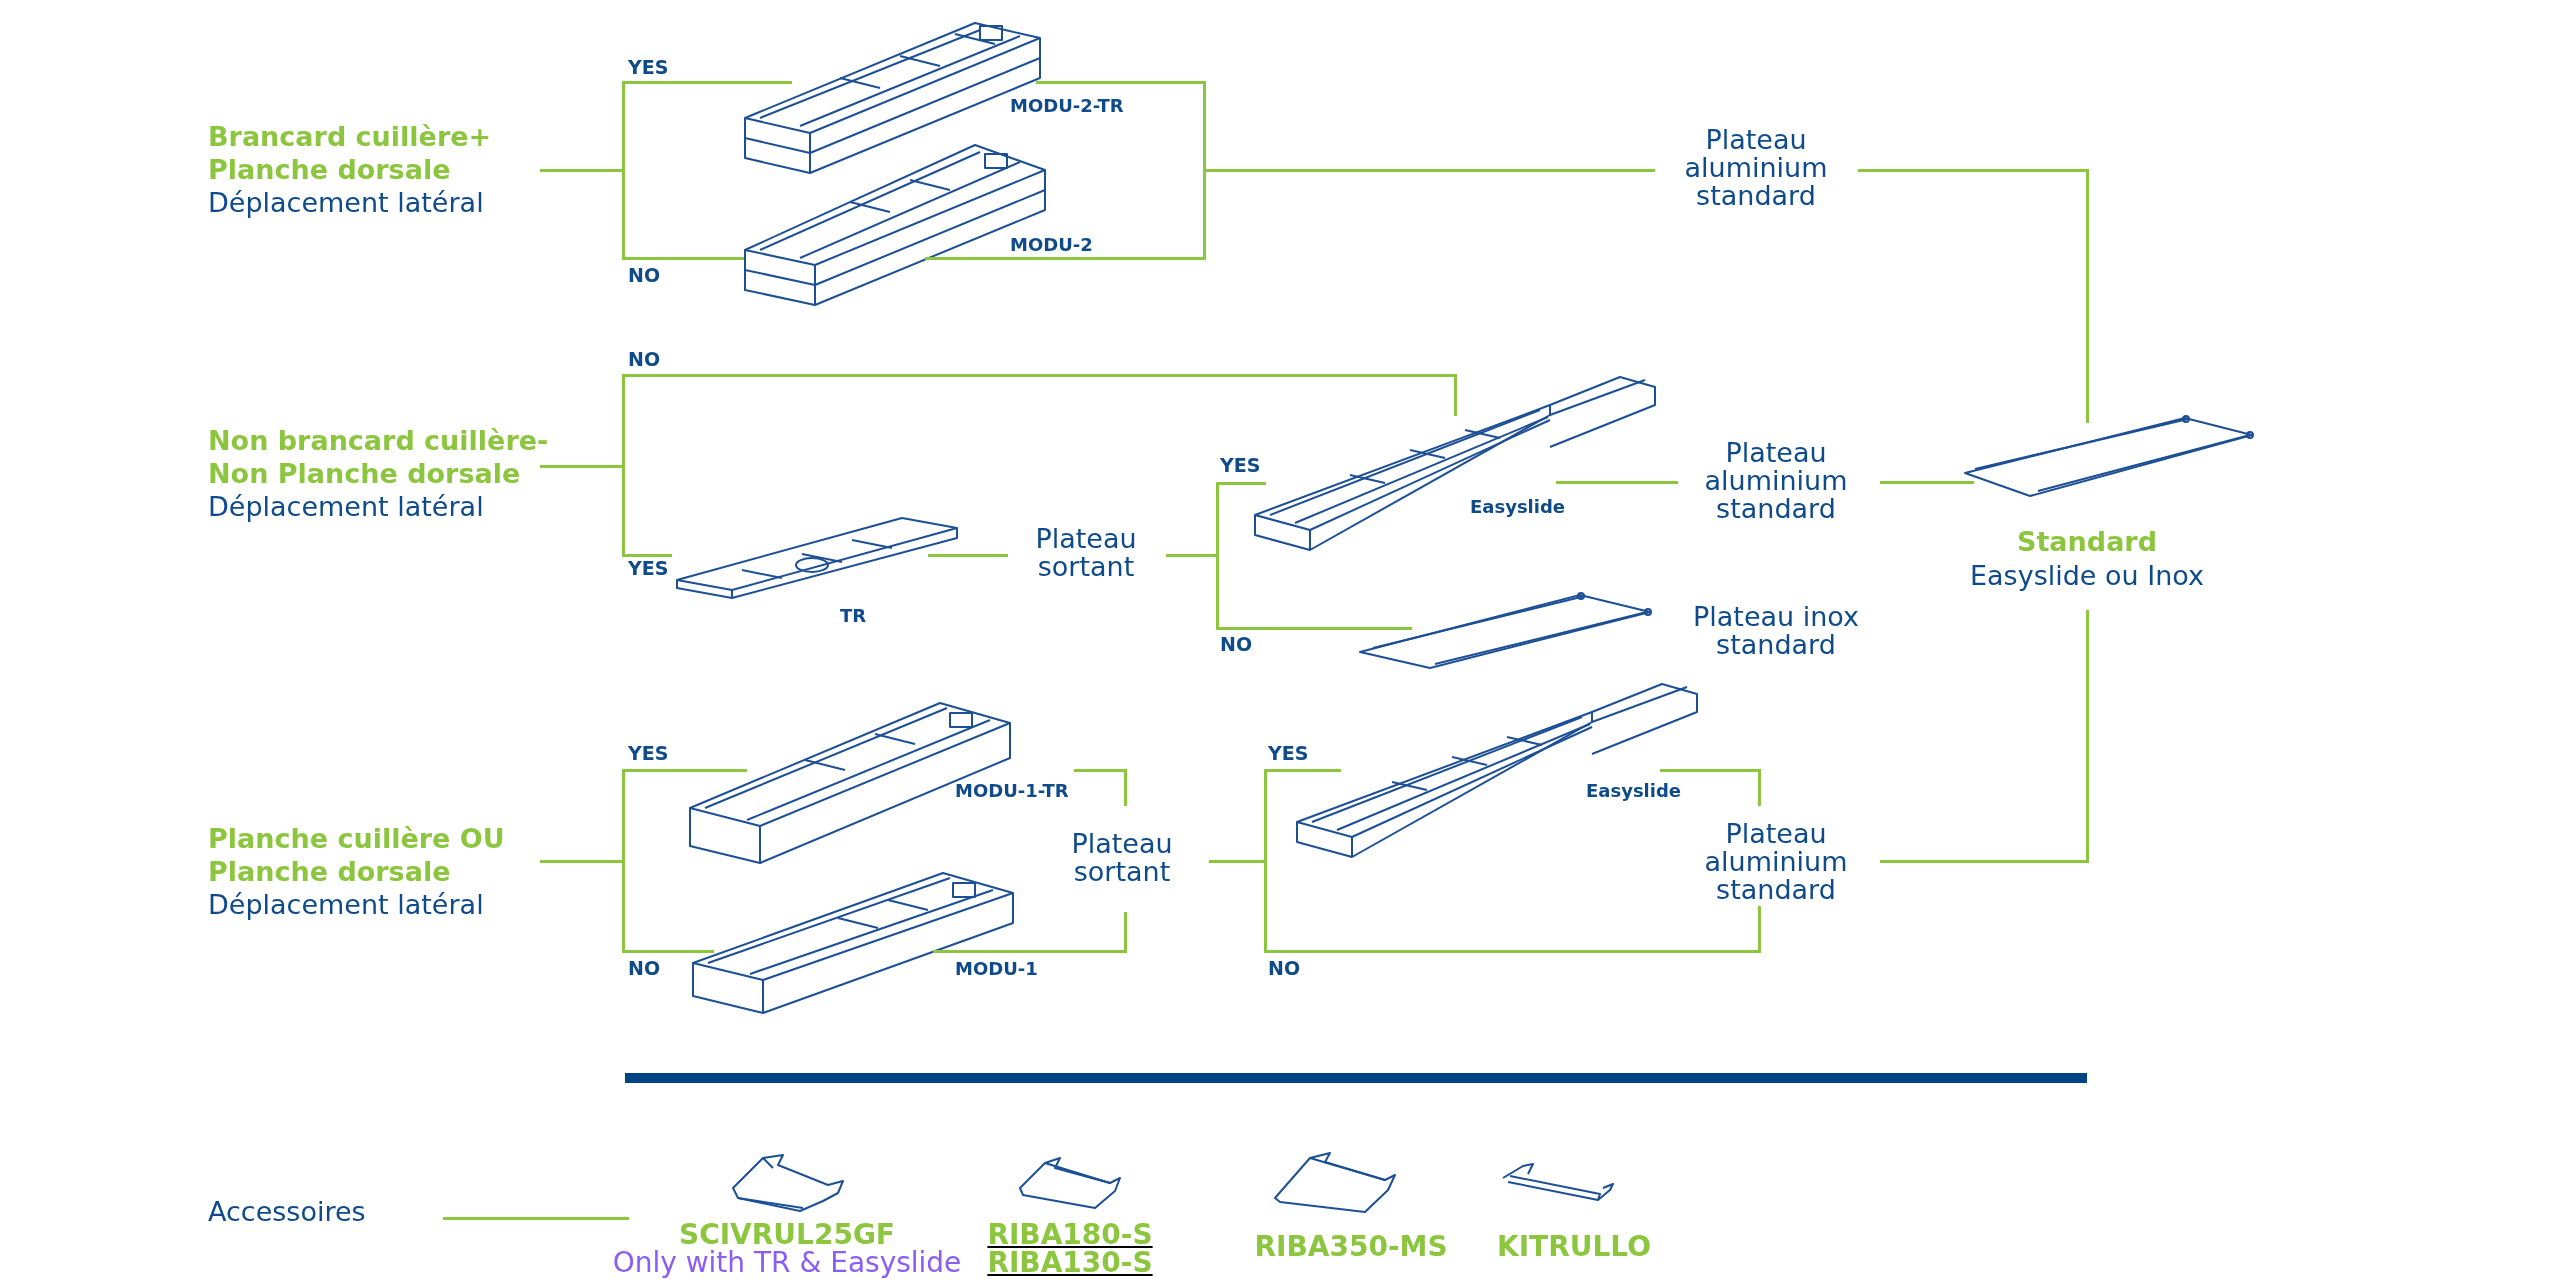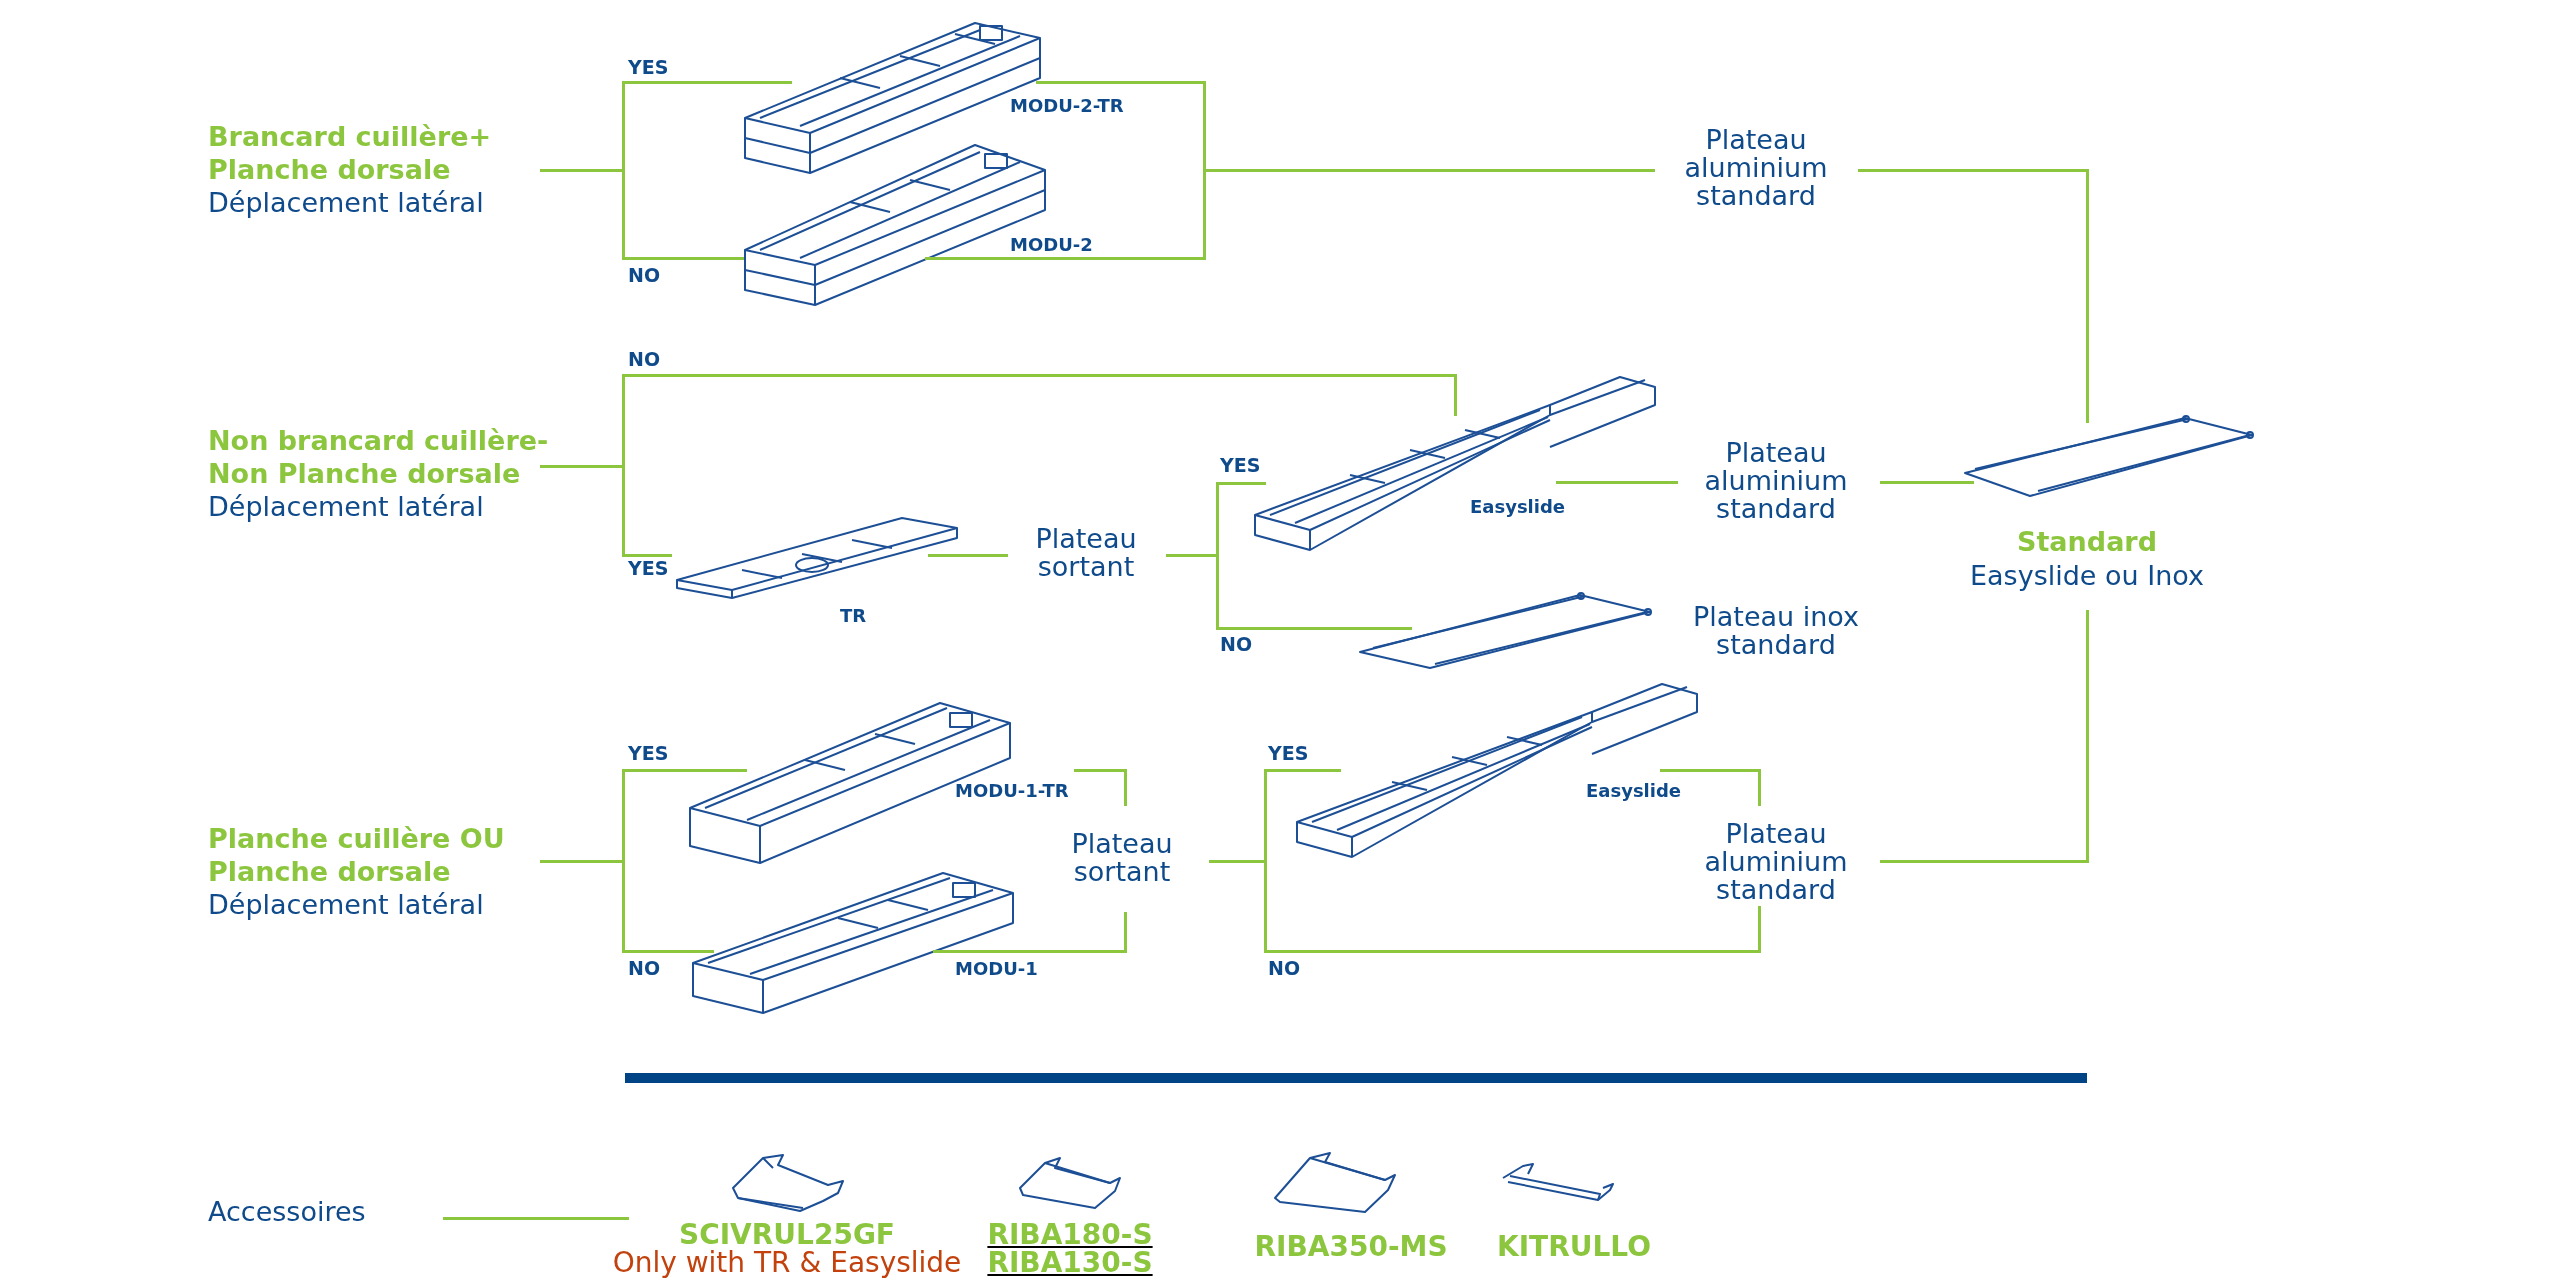--- a/index.html
+++ b/index.html
@@ -10,21 +10,21 @@
   .grp{position:absolute;line-height:33px;font-size:27px;white-space:nowrap;}
   .green-b{color:#8cc63e;font-weight:bold;display:block;}
   .blue{color:#0f4a8a;display:block;}
   .yn{position:absolute;color:#0f4a8a;font-weight:bold;font-size:19px;line-height:20px;letter-spacing:0px;}
   .prod{position:absolute;color:#0f4a8a;font-weight:bold;font-size:18px;line-height:28px;white-space:nowrap;}
   .opt{position:absolute;color:#0f4a8a;font-size:27px;line-height:28px;text-align:center;white-space:nowrap;transform:translateX(-50%);}
   .opt span{display:block;}
   .res{position:absolute;text-align:center;white-space:nowrap;transform:translateX(-50%);font-size:27px;line-height:34px;}
   .acc-lbl{position:absolute;text-align:center;white-space:nowrap;transform:translateX(-50%);font-size:28px;line-height:28px;}
   .acc-lbl .code{color:#8cc63e;font-weight:bold;display:block;}
-  .acc-lbl .note{color:#c2410c;display:block;}
+  .acc-lbl .note{color:#8b5cf6;display:block;}
   svg.pic{position:absolute;overflow:visible;}
   svg.pic *{fill:none;stroke:#1c4f95;stroke-width:2;stroke-linejoin:round;}
   .divider{position:absolute;left:625px;top:1073px;width:1462px;height:10px;background:#004485;}
 </style>
 </head>
 <body>
 
 <div class="grp" style="left:208px;top:120px;">
   <span class="green-b">Brancard cuillère+</span>
   <span class="green-b">Planche dorsale</span>

